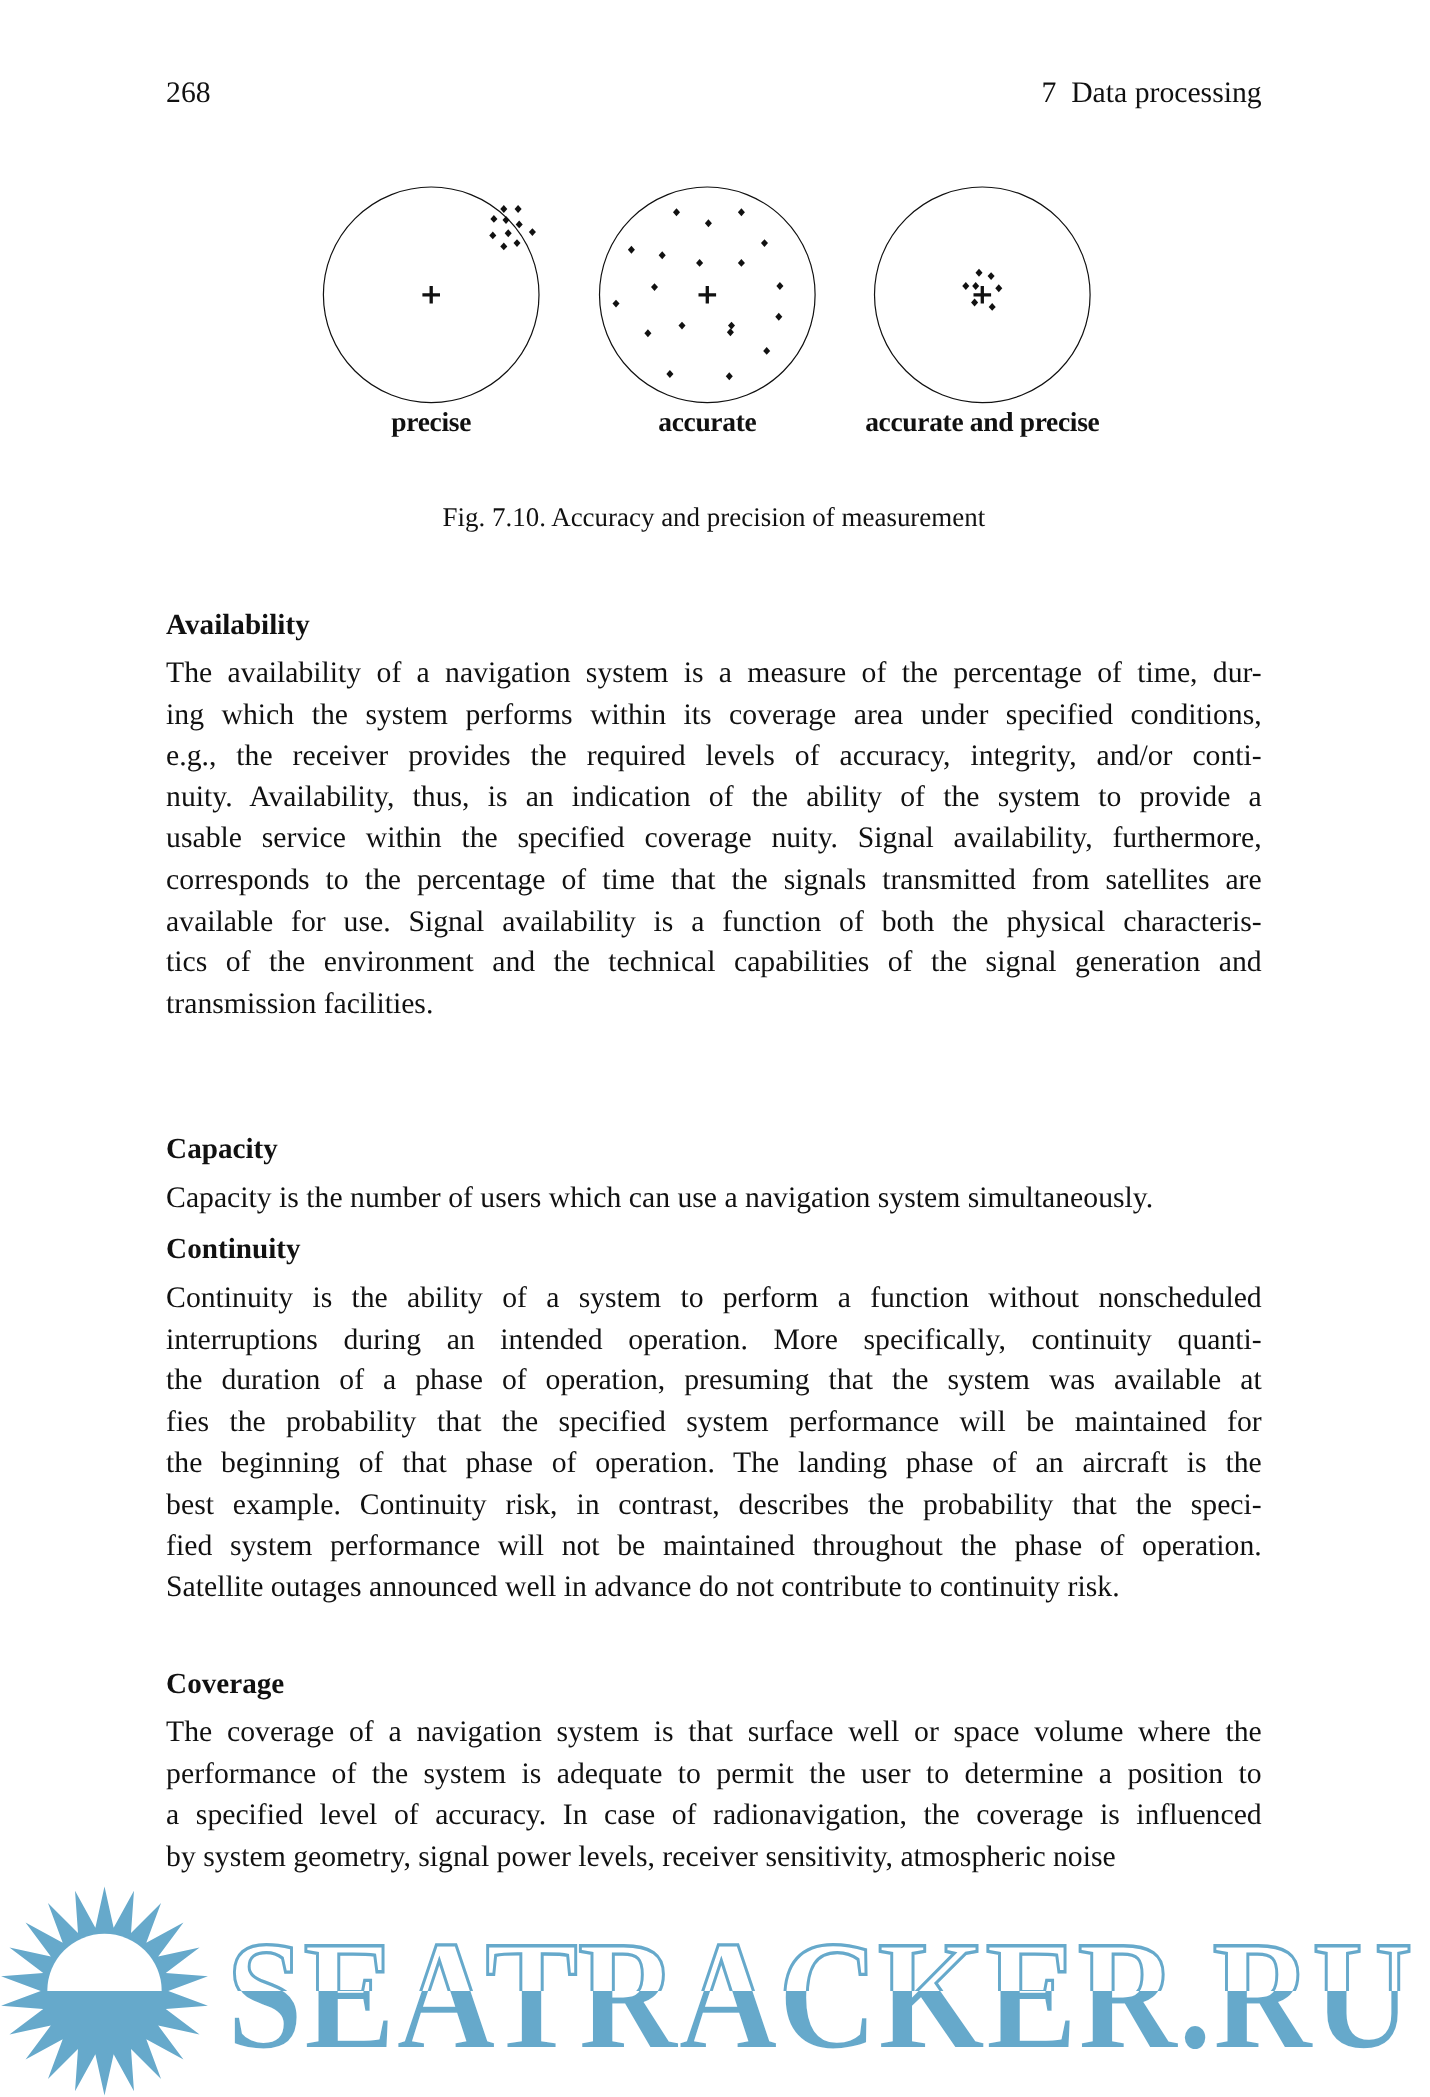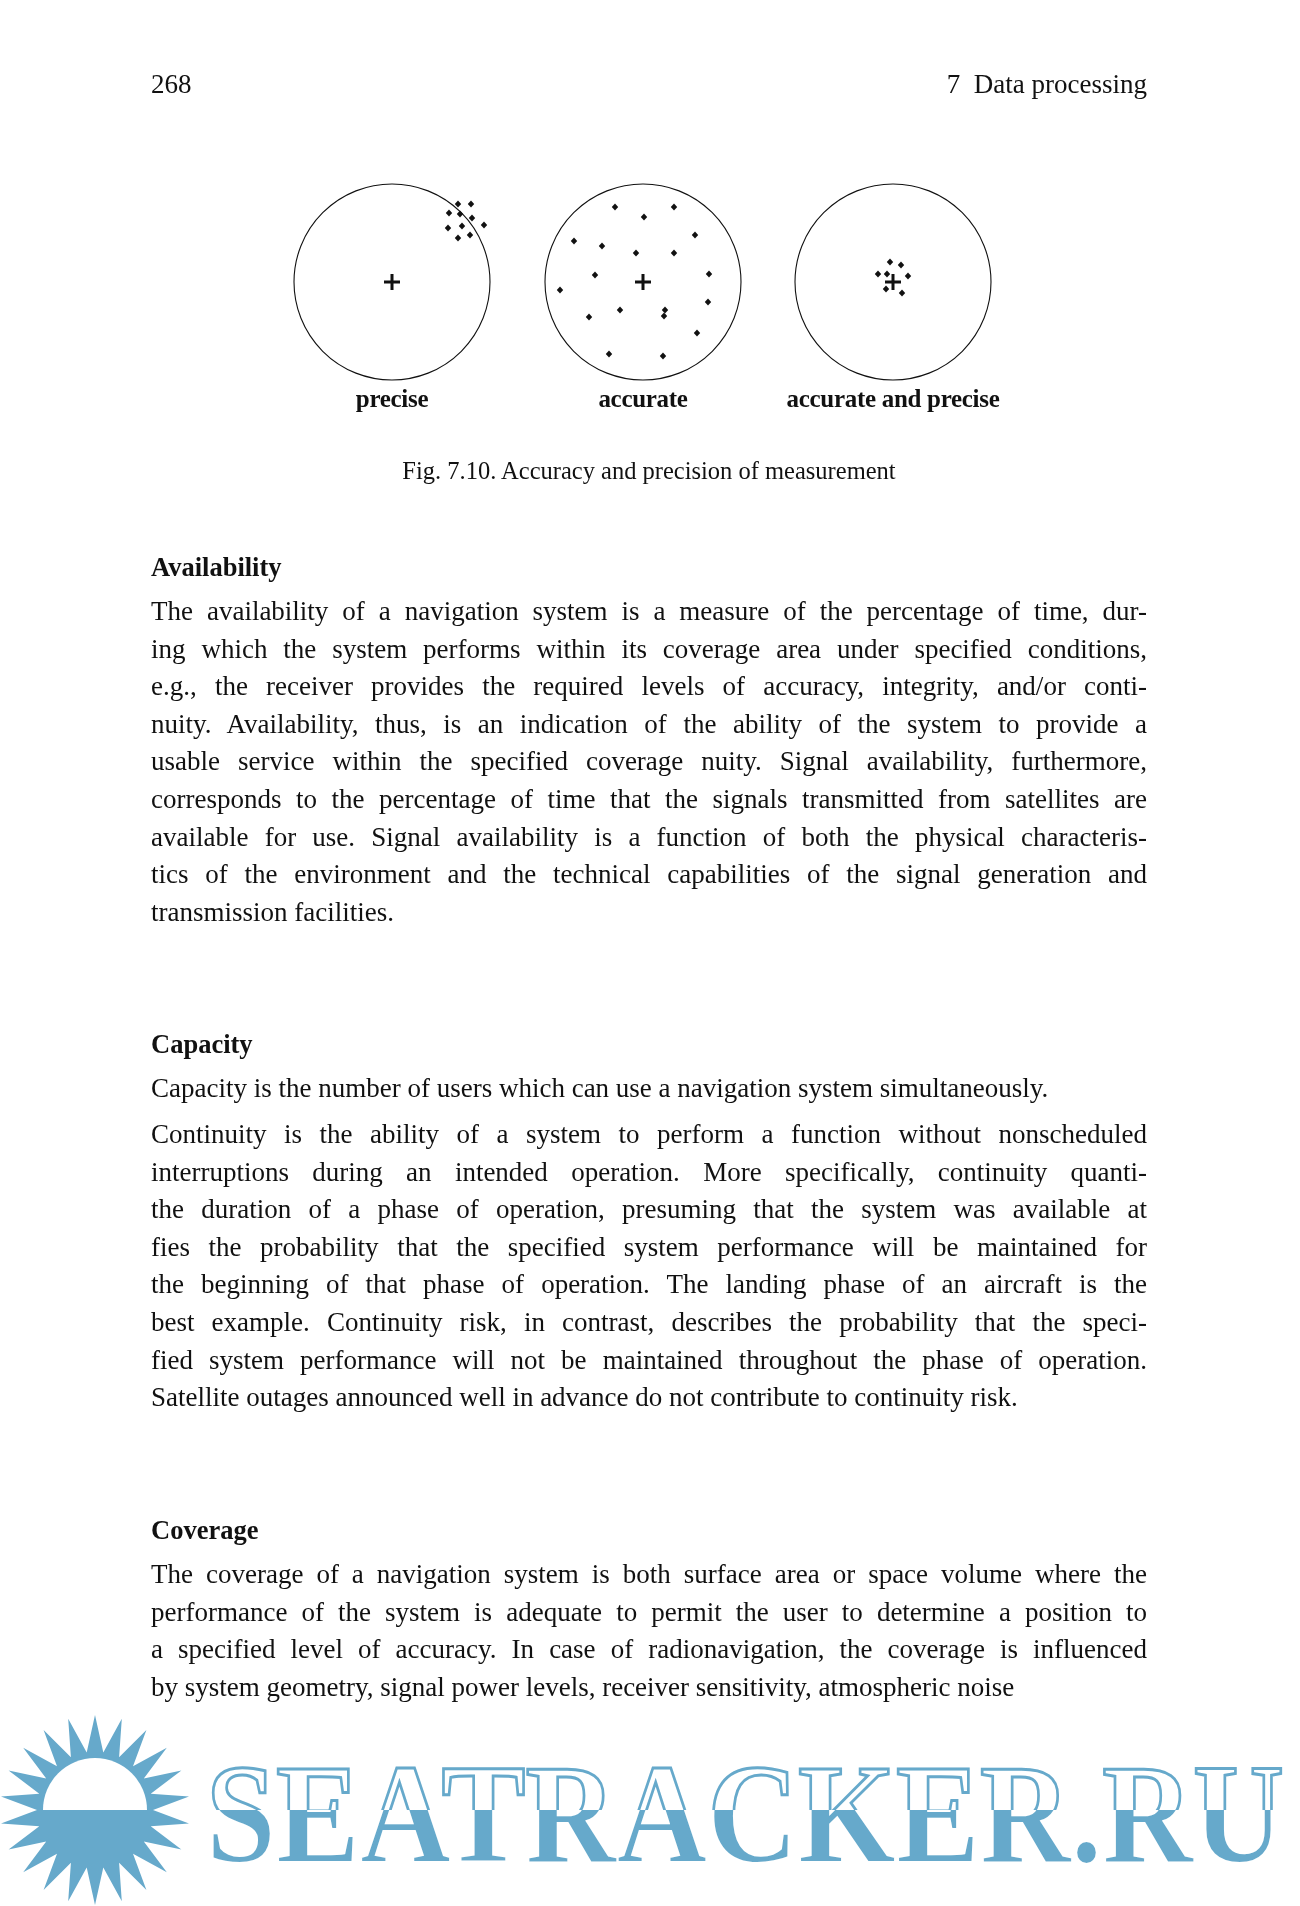--- a/index.html
+++ b/index.html
@@ -3,21 +3,21 @@
 <meta charset="utf-8">
 <style>
   html, body { margin: 0; padding: 0; background: #ffffff; }
   body { width: 1300px; height: 1906px; position: relative; overflow: hidden;
          font-family: "Liberation Serif", "DejaVu Serif", serif; color: #111; }
   .abs { position: absolute; }
   .running-head { position: absolute; top: 68px; left: 151px; width: 996px; height: 32px;
                   font-size: 27px; line-height: 32px; }
   .running-head .pg { position: absolute; left: 0; top: 0; }
   .running-head .chap { position: absolute; right: 0; top: 0; }
-  .figure { position: absolute; left: 0; top: 18px; width: 1276px; height: 500px; }
+  .figure { position: absolute; left: 0; top: 4px; width: 1276px; height: 500px; }
   .fig-label { position: absolute; top: 366px; font-size: 25px; font-weight: bold; line-height: 30px;
                text-align: center; width: 300px; margin-left: -150px; letter-spacing: -0.3px; }
   .caption { position: absolute; top: 456px; left: 151px; width: 996px; text-align: center;
              font-size: 24.5px; line-height: 30px; }
   .section { position: absolute; left: 151px; width: 996px; }
   .section h3 { margin: 0; font-size: 26.5px; font-weight: bold; line-height: 38px; height: 45px; }
   .section p { margin: 0; font-size: 27px; line-height: 37.6px; text-align: justify; }
   .section p .ln { display: block; text-align: justify; text-align-last: justify; white-space: nowrap; }
   .section p .ln.last { text-align-last: left; }
   .watermark { position: absolute; left: 0; top: 1700px; width: 1300px; height: 206px; }
@@ -105,36 +105,37 @@
 </div>
 
 <div class="section" style="top:1025px">
   <h3>Capacity</h3>
   <p>
       <span class="ln last">Capacity is the number of users which can use a navigation system simultaneously.</span>
     </p>
 </div>
 
 <div class="section" style="top:1116px">
+  <h3>Continuity</h3>
   <p>
       <span class="ln">Continuity is the ability of a system to perform a function without nonscheduled</span>
       <span class="ln">interruptions during an intended operation. More specifically, continuity quanti-</span>
       <span class="ln">the duration of a phase of operation, presuming that the system was available at</span>
       <span class="ln">fies the probability that the specified system performance will be maintained for</span>
       <span class="ln">the beginning of that phase of operation. The landing phase of an aircraft is the</span>
       <span class="ln">best example. Continuity risk, in contrast, describes the probability that the speci-</span>
       <span class="ln">fied system performance will not be maintained throughout the phase of operation.</span>
       <span class="ln last">Satellite outages announced well in advance do not contribute to continuity risk.</span>
     </p>
 </div>
 
 <div class="section" style="top:1511px">
   <h3>Coverage</h3>
   <p>
-      <span class="ln">The coverage of a navigation system is both surface area or space volume where the</span>
+      <span class="ln">The coverage of a navigation system is that surface well or space volume where the</span>
       <span class="ln">performance of the system is adequate to permit the user to determine a position to</span>
       <span class="ln">a specified level of accuracy. In case of radionavigation, the coverage is influenced</span>
       <span class="ln last">by system geometry, signal power levels, receiver sensitivity, atmospheric noise</span>
     </p>
 </div>
 
 <div class="watermark">
   <svg width="1300" height="206">
     <defs>
       <clipPath id="lowerHalf">

